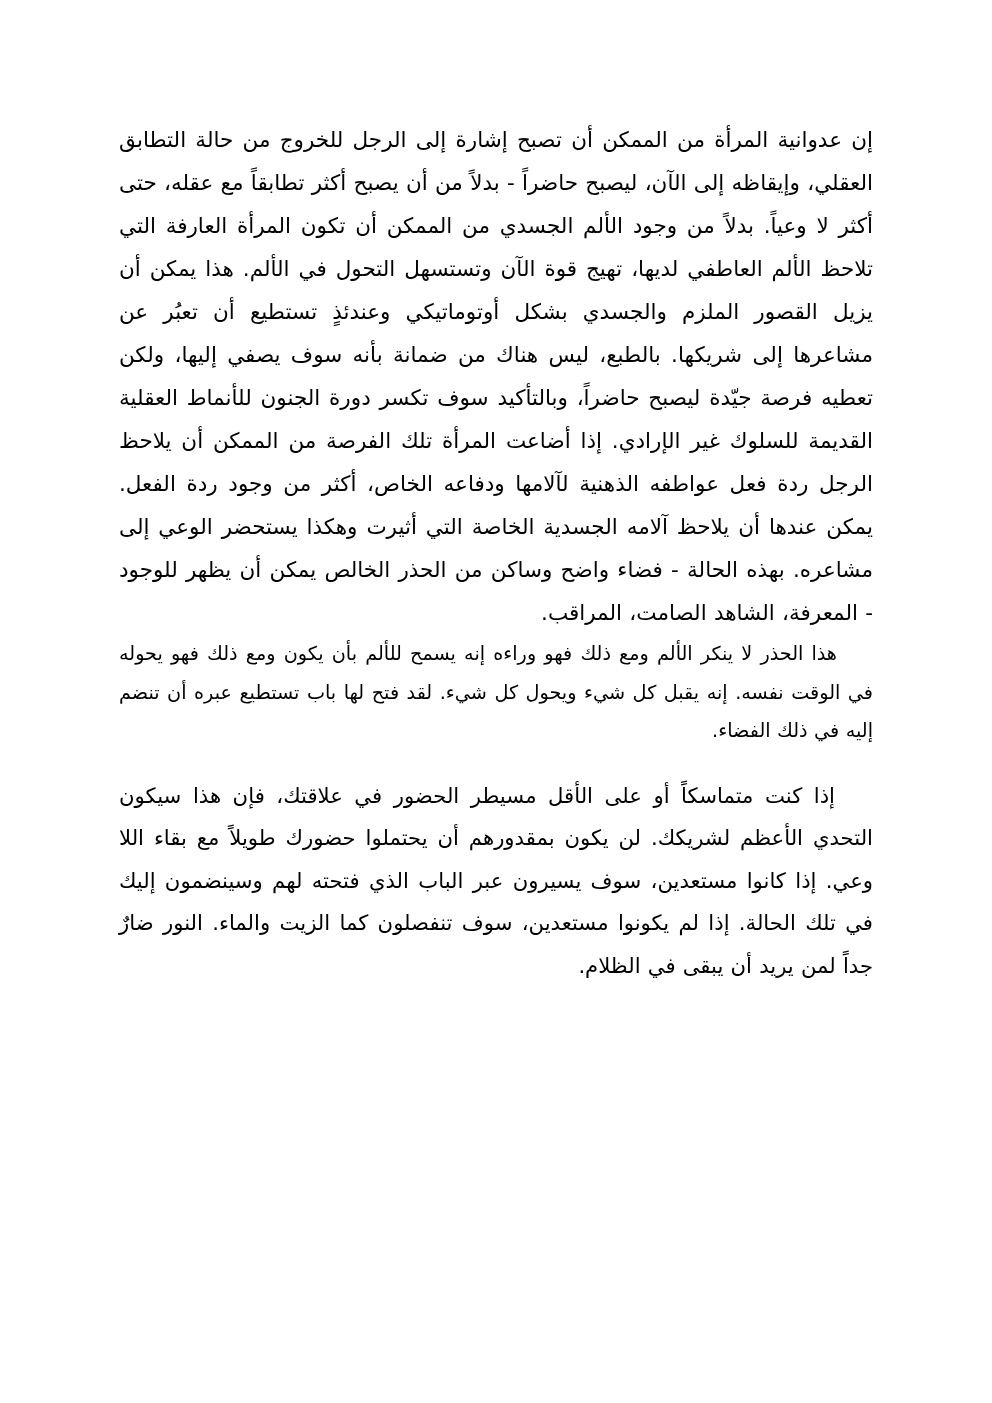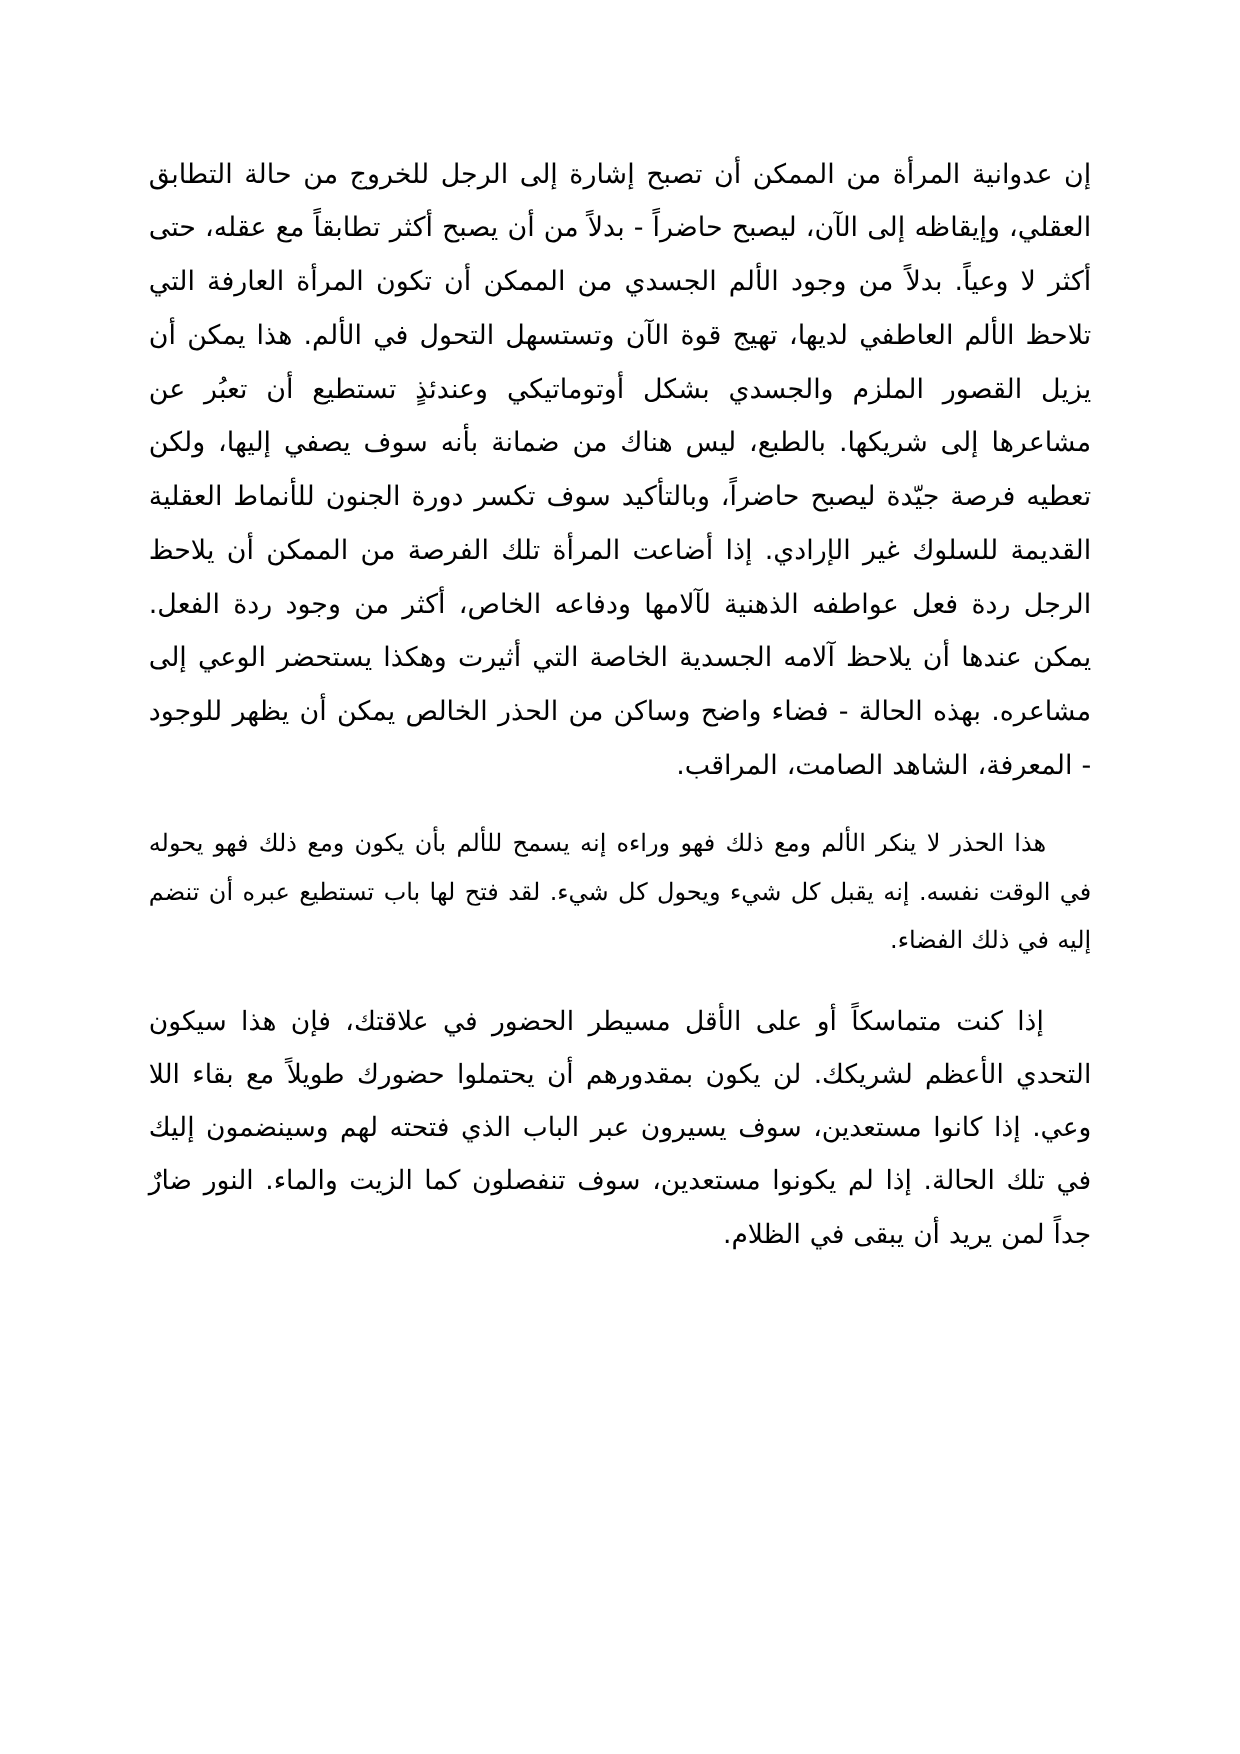--- a/index.html
+++ b/index.html
@@ -36,21 +36,21 @@
   }
   .para-1 {
     font-size: 21.5px;
     line-height: 43px;
     letter-spacing: 0.2px;
   }
   .para-2 {
     font-size: 19.2px;
     line-height: 38.5px;
     text-indent: 36px;
-    margin-top: 22px;
+    margin-top: 1px;
     letter-spacing: 0.1px;
   }
   .para-3 {
     font-size: 21.2px;
     line-height: 42.5px;
     text-indent: 38px;
     margin-top: 24px;
     letter-spacing: 0.2px;
   }
 

